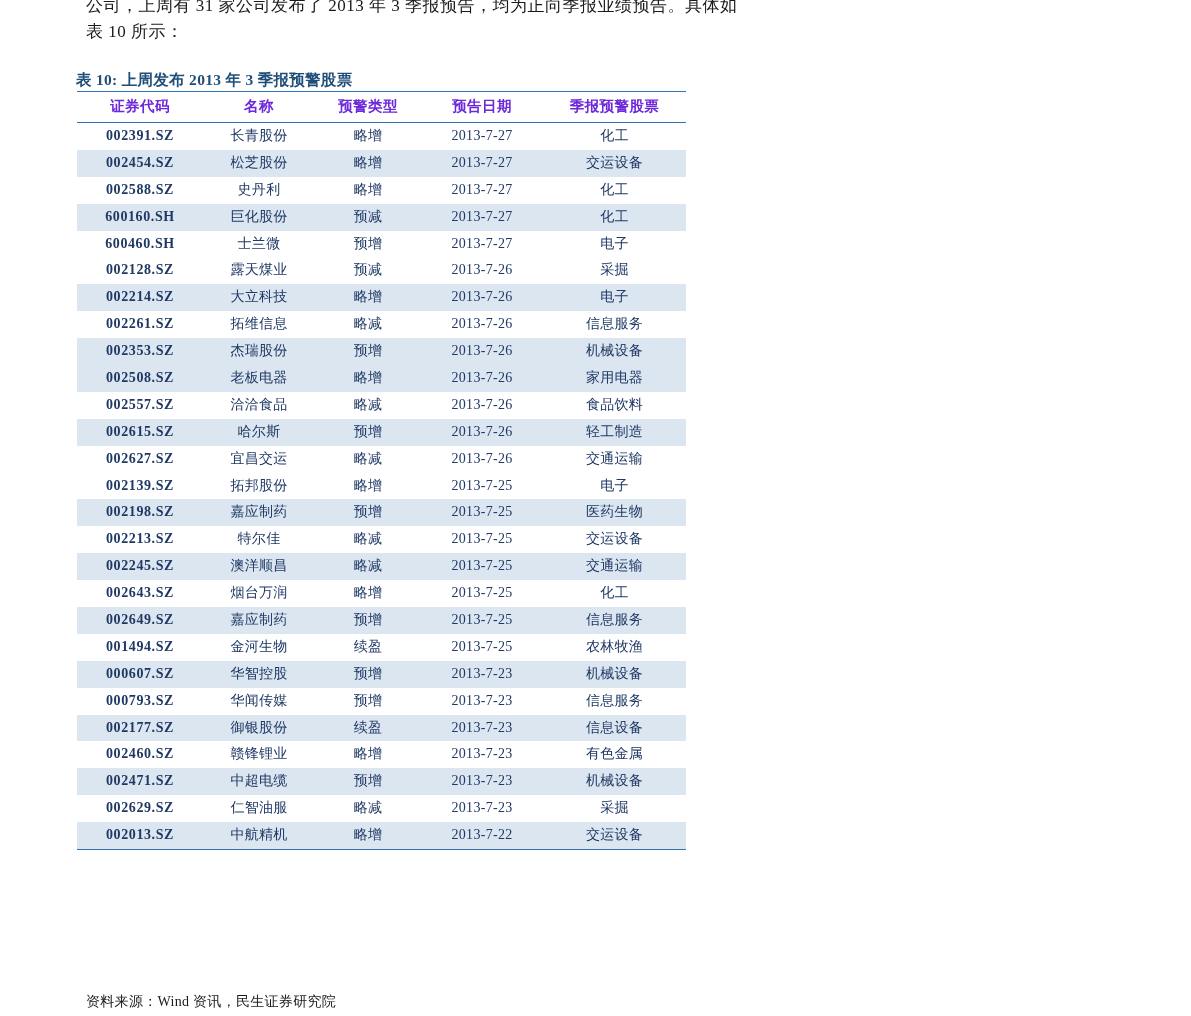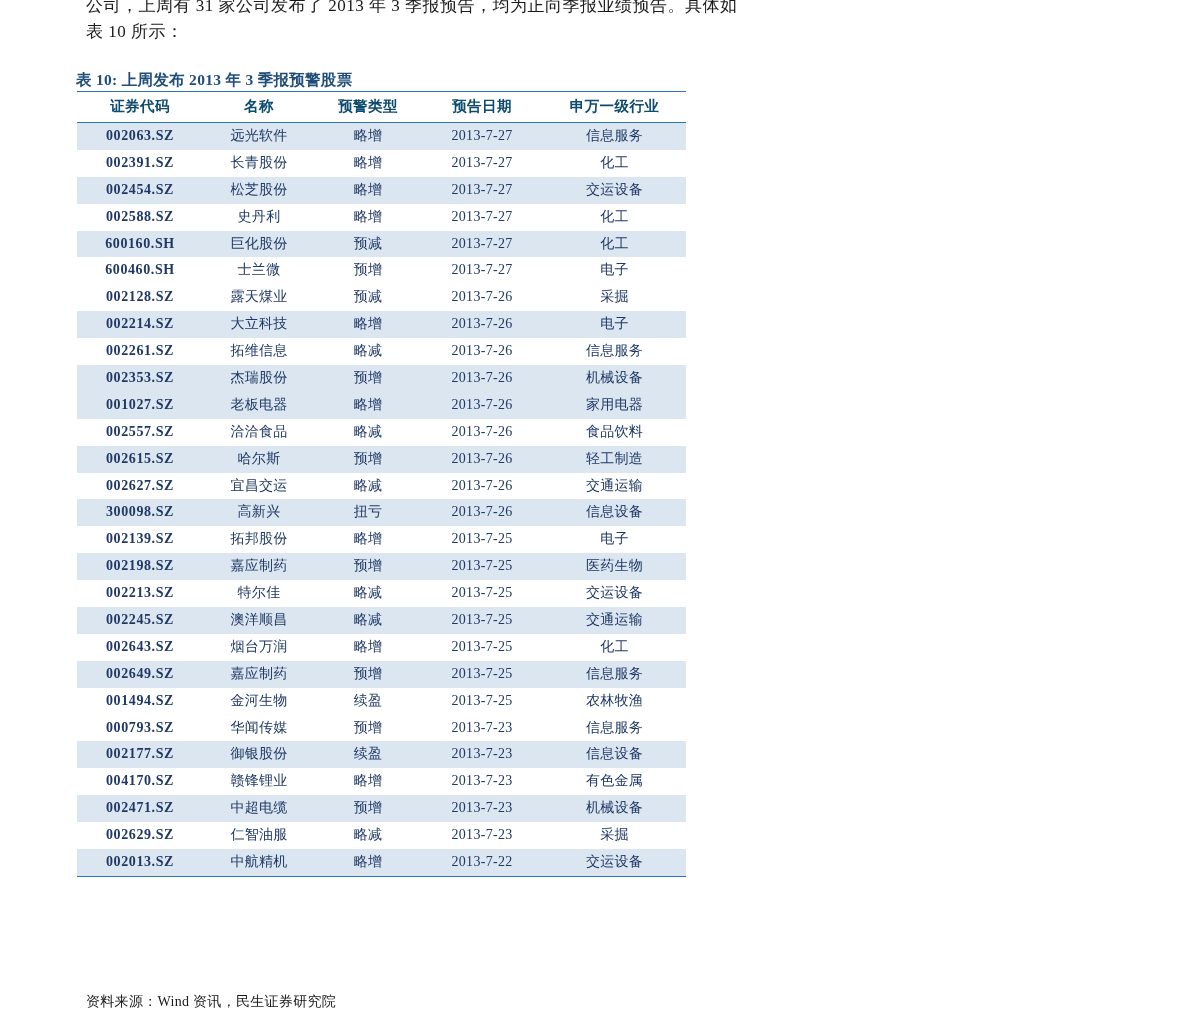--- a/index.html
+++ b/index.html
@@ -57,21 +57,21 @@
     width: 609px;
   }
   table.data-table {
     border-collapse: collapse;
     width: 609px;
     table-layout: fixed;
   }
   table.data-table th {
     font-size: 14.5px;
     font-weight: bold;
-    color: #0c4a6e;
+    color: #6d28d9;
     padding: 5px 0 6px 0;
     text-align: center;
     border-top: 1.6px solid #2E74B5;
     border-bottom: 1.3px solid #2E74B5;
     background: #ffffff;
     letter-spacing: 0.4px;
   }
   table.data-table td {
     font-size: 14px;
     padding: 4px 0 4px 0;
@@ -128,31 +128,24 @@
         <col class="col-type">
         <col class="col-date">
         <col class="col-ind">
       </colgroup>
       <thead>
         <tr>
           <th>证券代码</th>
           <th>名称</th>
           <th>预警类型</th>
           <th>预告日期</th>
-          <th>申万一级行业</th>
+          <th>季报预警股票</th>
         </tr>
       </thead>
       <tbody id="table-body">
-          <tr class="odd">
-            <td class="code">002063.SZ</td>
-            <td>远光软件</td>
-            <td>略增</td>
-            <td>2013-7-27</td>
-            <td>信息服务</td>
-          </tr>
           <tr class="even">
             <td class="code">002391.SZ</td>
             <td>长青股份</td>
             <td>略增</td>
             <td>2013-7-27</td>
             <td>化工</td>
           </tr>
           <tr class="odd">
             <td class="code">002454.SZ</td>
             <td>松芝股份</td>
@@ -203,21 +196,21 @@
             <td>信息服务</td>
           </tr>
           <tr class="odd">
             <td class="code">002353.SZ</td>
             <td>杰瑞股份</td>
             <td>预增</td>
             <td>2013-7-26</td>
             <td>机械设备</td>
           </tr>
           <tr class="odd">
-            <td class="code">001027.SZ</td>
+            <td class="code">002508.SZ</td>
             <td>老板电器</td>
             <td>略增</td>
             <td>2013-7-26</td>
             <td>家用电器</td>
           </tr>
           <tr class="even">
             <td class="code">002557.SZ</td>
             <td>洽洽食品</td>
             <td>略减</td>
             <td>2013-7-26</td>
@@ -229,27 +222,20 @@
             <td>预增</td>
             <td>2013-7-26</td>
             <td>轻工制造</td>
           </tr>
           <tr class="even">
             <td class="code">002627.SZ</td>
             <td>宜昌交运</td>
             <td>略减</td>
             <td>2013-7-26</td>
             <td>交通运输</td>
-          </tr>
-          <tr class="odd">
-            <td class="code">300098.SZ</td>
-            <td>高新兴</td>
-            <td>扭亏</td>
-            <td>2013-7-26</td>
-            <td>信息设备</td>
           </tr>
           <tr class="even">
             <td class="code">002139.SZ</td>
             <td>拓邦股份</td>
             <td>略增</td>
             <td>2013-7-25</td>
             <td>电子</td>
           </tr>
           <tr class="odd">
             <td class="code">002198.SZ</td>
@@ -286,36 +272,43 @@
             <td>2013-7-25</td>
             <td>信息服务</td>
           </tr>
           <tr class="even">
             <td class="code">001494.SZ</td>
             <td>金河生物</td>
             <td>续盈</td>
             <td>2013-7-25</td>
             <td>农林牧渔</td>
           </tr>
+          <tr class="odd">
+            <td class="code">000607.SZ</td>
+            <td>华智控股</td>
+            <td>预增</td>
+            <td>2013-7-23</td>
+            <td>机械设备</td>
+          </tr>
           <tr class="even">
             <td class="code">000793.SZ</td>
             <td>华闻传媒</td>
             <td>预增</td>
             <td>2013-7-23</td>
             <td>信息服务</td>
           </tr>
           <tr class="odd">
             <td class="code">002177.SZ</td>
             <td>御银股份</td>
             <td>续盈</td>
             <td>2013-7-23</td>
             <td>信息设备</td>
           </tr>
           <tr class="even">
-            <td class="code">004170.SZ</td>
+            <td class="code">002460.SZ</td>
             <td>赣锋锂业</td>
             <td>略增</td>
             <td>2013-7-23</td>
             <td>有色金属</td>
           </tr>
           <tr class="odd">
             <td class="code">002471.SZ</td>
             <td>中超电缆</td>
             <td>预增</td>
             <td>2013-7-23</td>

